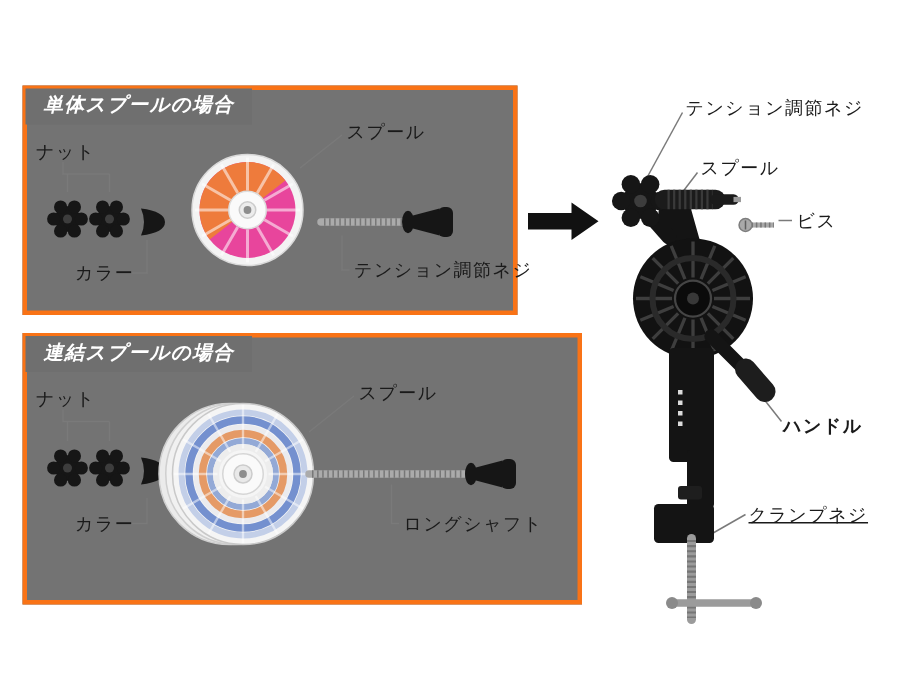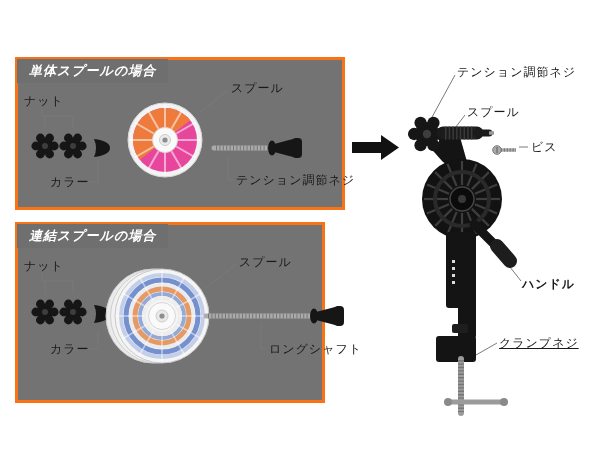--- a/index.html
+++ b/index.html
@@ -17,21 +17,21 @@
   .lbl { position:absolute; font-size:12px; color:#1a1a1a; letter-spacing:1px; white-space:nowrap; z-index:3; line-height:1; }
 </style>
 </head>
 <body>
 
 <div id="stage">
 
   <div class="pbox" style="left:15px;top:57px;width:330px;height:153px;">
     <div class="pbox-header">単体スプールの場合</div>
   </div>
-  <div class="pbox" style="left:15px;top:222px;width:310px;height:181px;padding-left:30px;">
+  <div class="pbox" style="left:15px;top:222px;width:373px;height:181px;padding-left:30px;">
     <div class="pbox-header">連結スプールの場合</div>
   </div>
 
   <div class="lbl" style="left:24px;top:95px;">ナット</div>
   <div class="lbl" style="left:50px;top:176px;">カラー</div>
   <div class="lbl" style="left:231px;top:82px;">スプール</div>
   <div class="lbl" style="left:236px;top:174px;">テンション調節ネジ</div>
 
   <div class="lbl" style="left:24px;top:260px;">ナット</div>
   <div class="lbl" style="left:50px;top:343px;">カラー</div>

